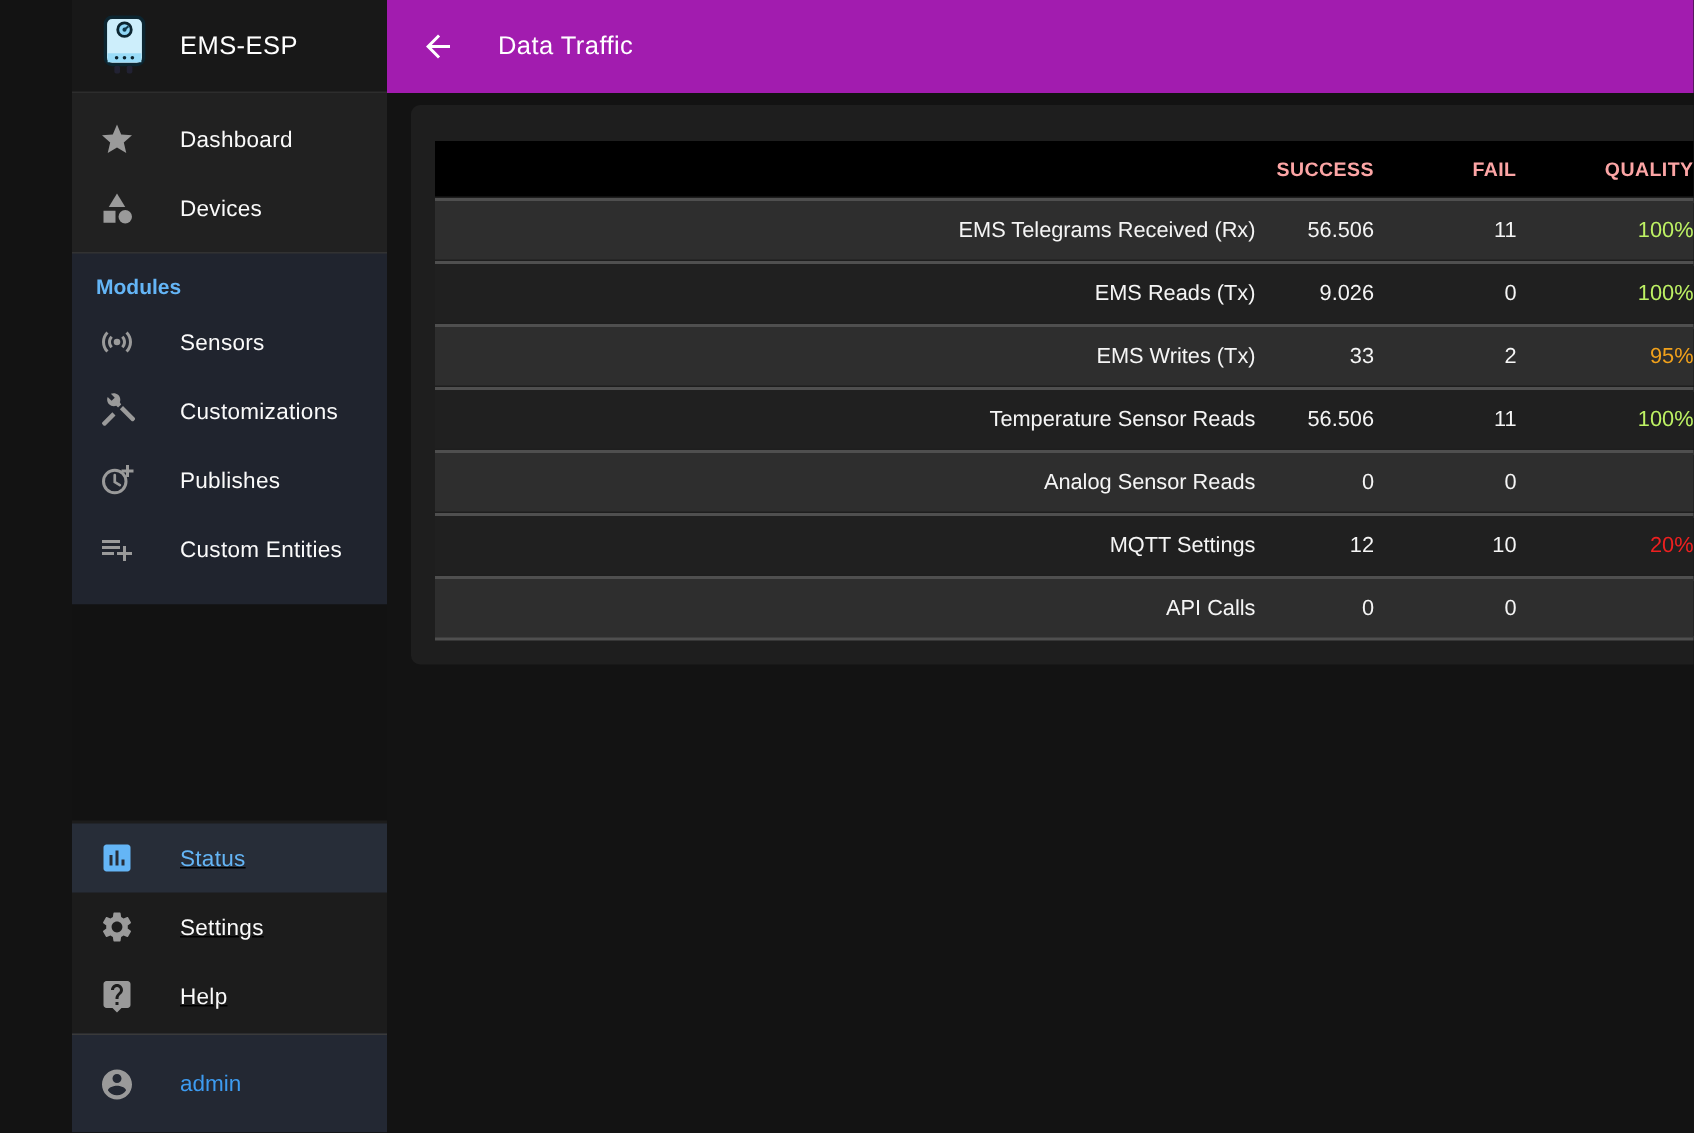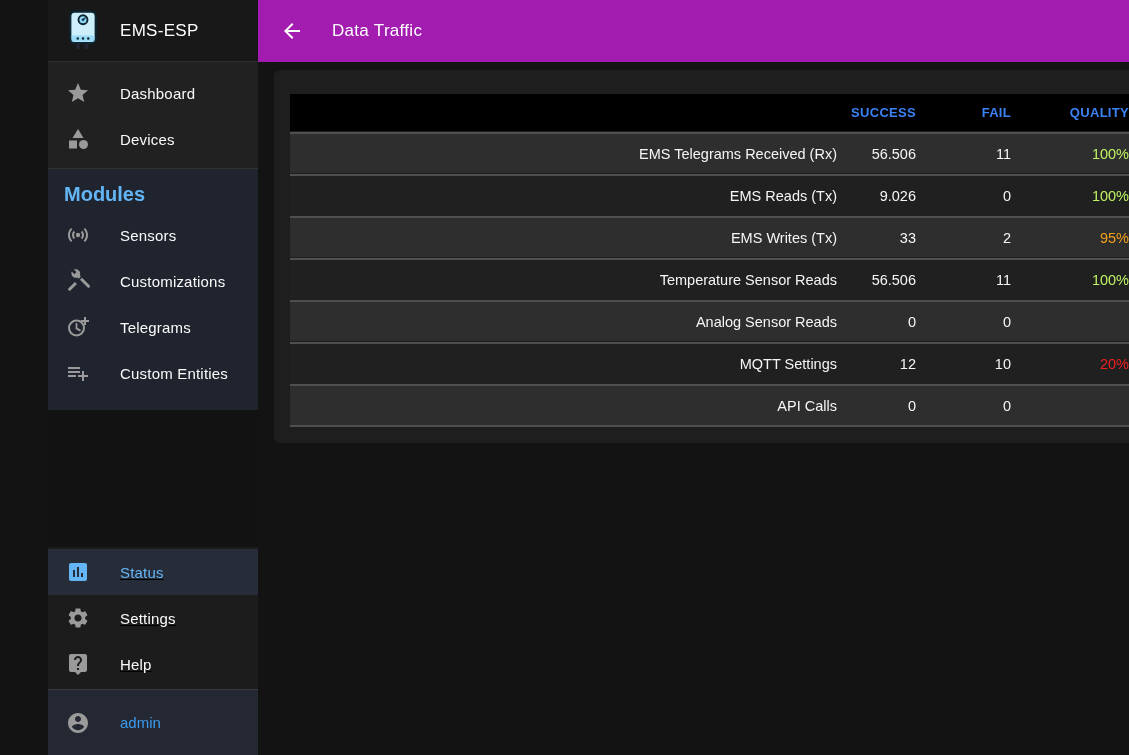--- a/index.html
+++ b/index.html
@@ -9,21 +9,21 @@
 
   
   .sidebar { width:210px; min-width:210px; height:755px; display:flex; flex-direction:column; background:#121212; }
   .logo-bar { height:62px; display:flex; align-items:center; padding:0 16px; background:#181818;
               border-bottom:1px solid #2d2d2d; }
   .logo-bar .logo { width:38px; height:42px; margin-right:18px; }
   .logo-title { color:#ffffff; font-size:17px; font-weight:500; letter-spacing:.3px; }
 
   .nav-section { background:#212121; padding:8px 0 6px; }
   .modules-section { background:#20242e; border-top:1px solid #323232; padding-bottom:14px; }
-  .section-header { color:#64b5f6; font-size:20px; font-weight:700; margin:14px 16px 6px; }
+  .section-header { color:#64b5f6; font-size:14px; font-weight:700; margin:14px 16px 6px; }
   .spacer { flex:1; background:#121212; }
   .bottom-section { background:#1c1c1c; padding:2px 0;text-decoration:underline; }
   .admin-section { background:#232833; border-top:1px solid #3a3a3a; height:66px; display:flex; align-items:stretch; }
 
   .nav-item { height:46px; display:flex; align-items:center; padding:0 16px 0 18px; cursor:pointer; }
   .nav-item .icn { width:24px; height:24px; margin-right:30px; flex:none; }
   .nav-item .lbl { color:#fafafa; font-size:15px; letter-spacing:.2px; }
   .nav-item.active { background:#272d38; }
   .nav-item.active .lbl { color:#64b5f6; }
   .admin-item { flex:1; display:flex; align-items:center; padding:0 16px 0 18px; cursor:pointer; }
@@ -36,21 +36,21 @@
   .back-btn { width:28px; height:28px; border:none; background:transparent; cursor:pointer; padding:0;
               display:flex; align-items:center; justify-content:center; margin-right:26px; }
   .appbar-title { color:#ffffff; font-size:17px; font-weight:500; letter-spacing:.3px; }
 
   .content { flex:1; overflow:hidden; }
   .card { margin:8px 16px 16px; background:#1e1e1e; border-radius:6px; padding:24px 16px 18px; }
 
   .table { width:100%; }
   .trow, .thead { display:flex; align-items:center; }
   .thead { background:#000000; height:37px; }
-  .thead .cell { color:#3b82f6; font-size:13px; font-weight:700; letter-spacing:.3px; }
+  .thead .cell { color:#fca5a5; font-size:13px; font-weight:700; letter-spacing:.3px; }
   .trow { height:39px; margin-top:3px; box-shadow:0 -2px 0 #4f4f4f; }
   .trow.last { box-shadow:0 -2px 0 #4f4f4f, 0 2px 0 #4f4f4f; }
   .trow.odd { background:#2e2e2e; }
   .trow.even { background:#202020; }
   .cell { color:#f5f5f5; font-size:14.5px; }
   .cell.name { flex:1; padding-left:10px; text-align:right; }
   .cell.num { width:95px; text-align:right; padding-right:16px; }
   .cell.q { width:118px; text-align:right; padding-right:16px; }
   .cell.q[data-q="green"]  { color:#bef264; }
   .cell.q[data-q="orange"] { color:#f1a11b; }
@@ -119,21 +119,21 @@
         </svg>
         <span class="lbl">Customizations</span>
       </div>
 
       <div class="nav-item">
         <svg class="icn" viewBox="0 0 24 24">
           <circle cx="10.5" cy="13" r="7.5" fill="none" stroke="#9a9a9a" stroke-width="2"></circle>
           <path d="M10.5 8.8v4.6l3.4 2" fill="none" stroke="#9a9a9a" stroke-width="1.8" stroke-linecap="round"></path>
           <path class="gicon" d="M18 2h2v3h3v2h-3v3h-2V7h-3V5h3z"></path>
         </svg>
-        <span class="lbl">Telegrams</span>
+        <span class="lbl">Publishes</span>
       </div>
 
       <div class="nav-item">
         <svg class="icn" viewBox="0 0 24 24">
           <path class="gicon" d="M14 10H2v2h12v-2zm0-4H2v2h12V6zm4 8v-4h-2v4h-4v2h4v4h2v-4h4v-2h-4zM2 16h8v-2H2v2z"></path>
         </svg>
         <span class="lbl">Custom Entities</span>
       </div>
     </div>
 

